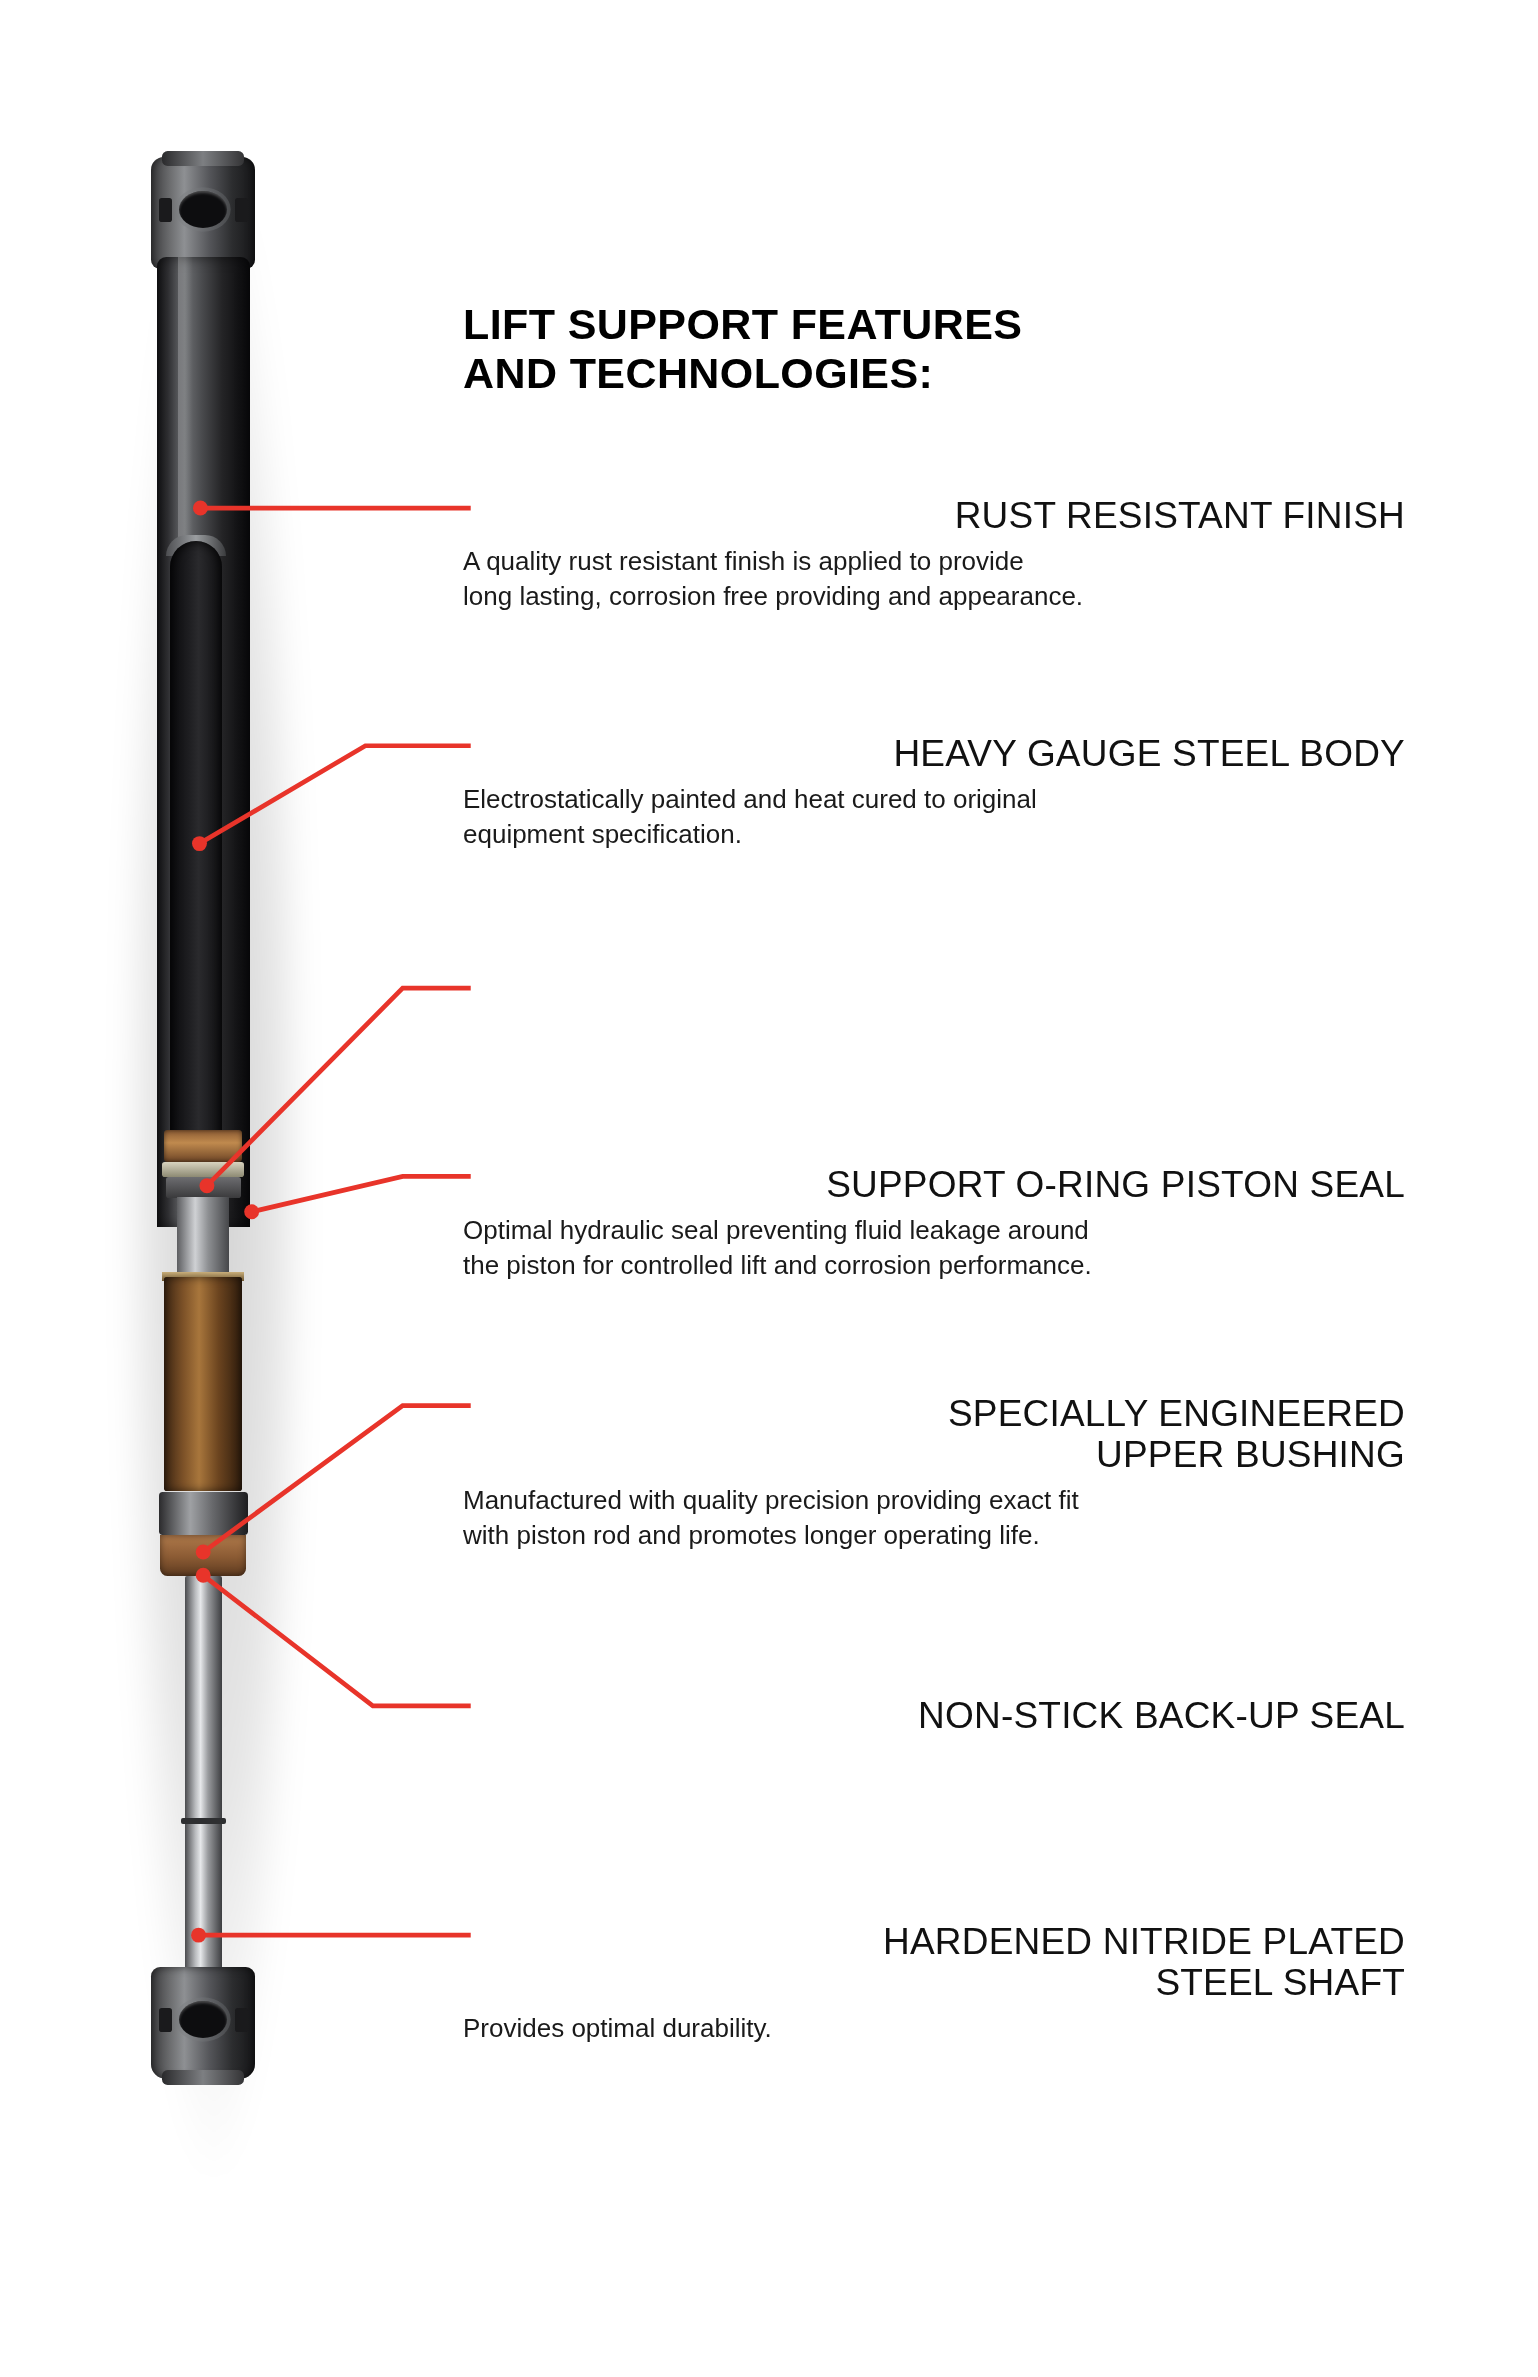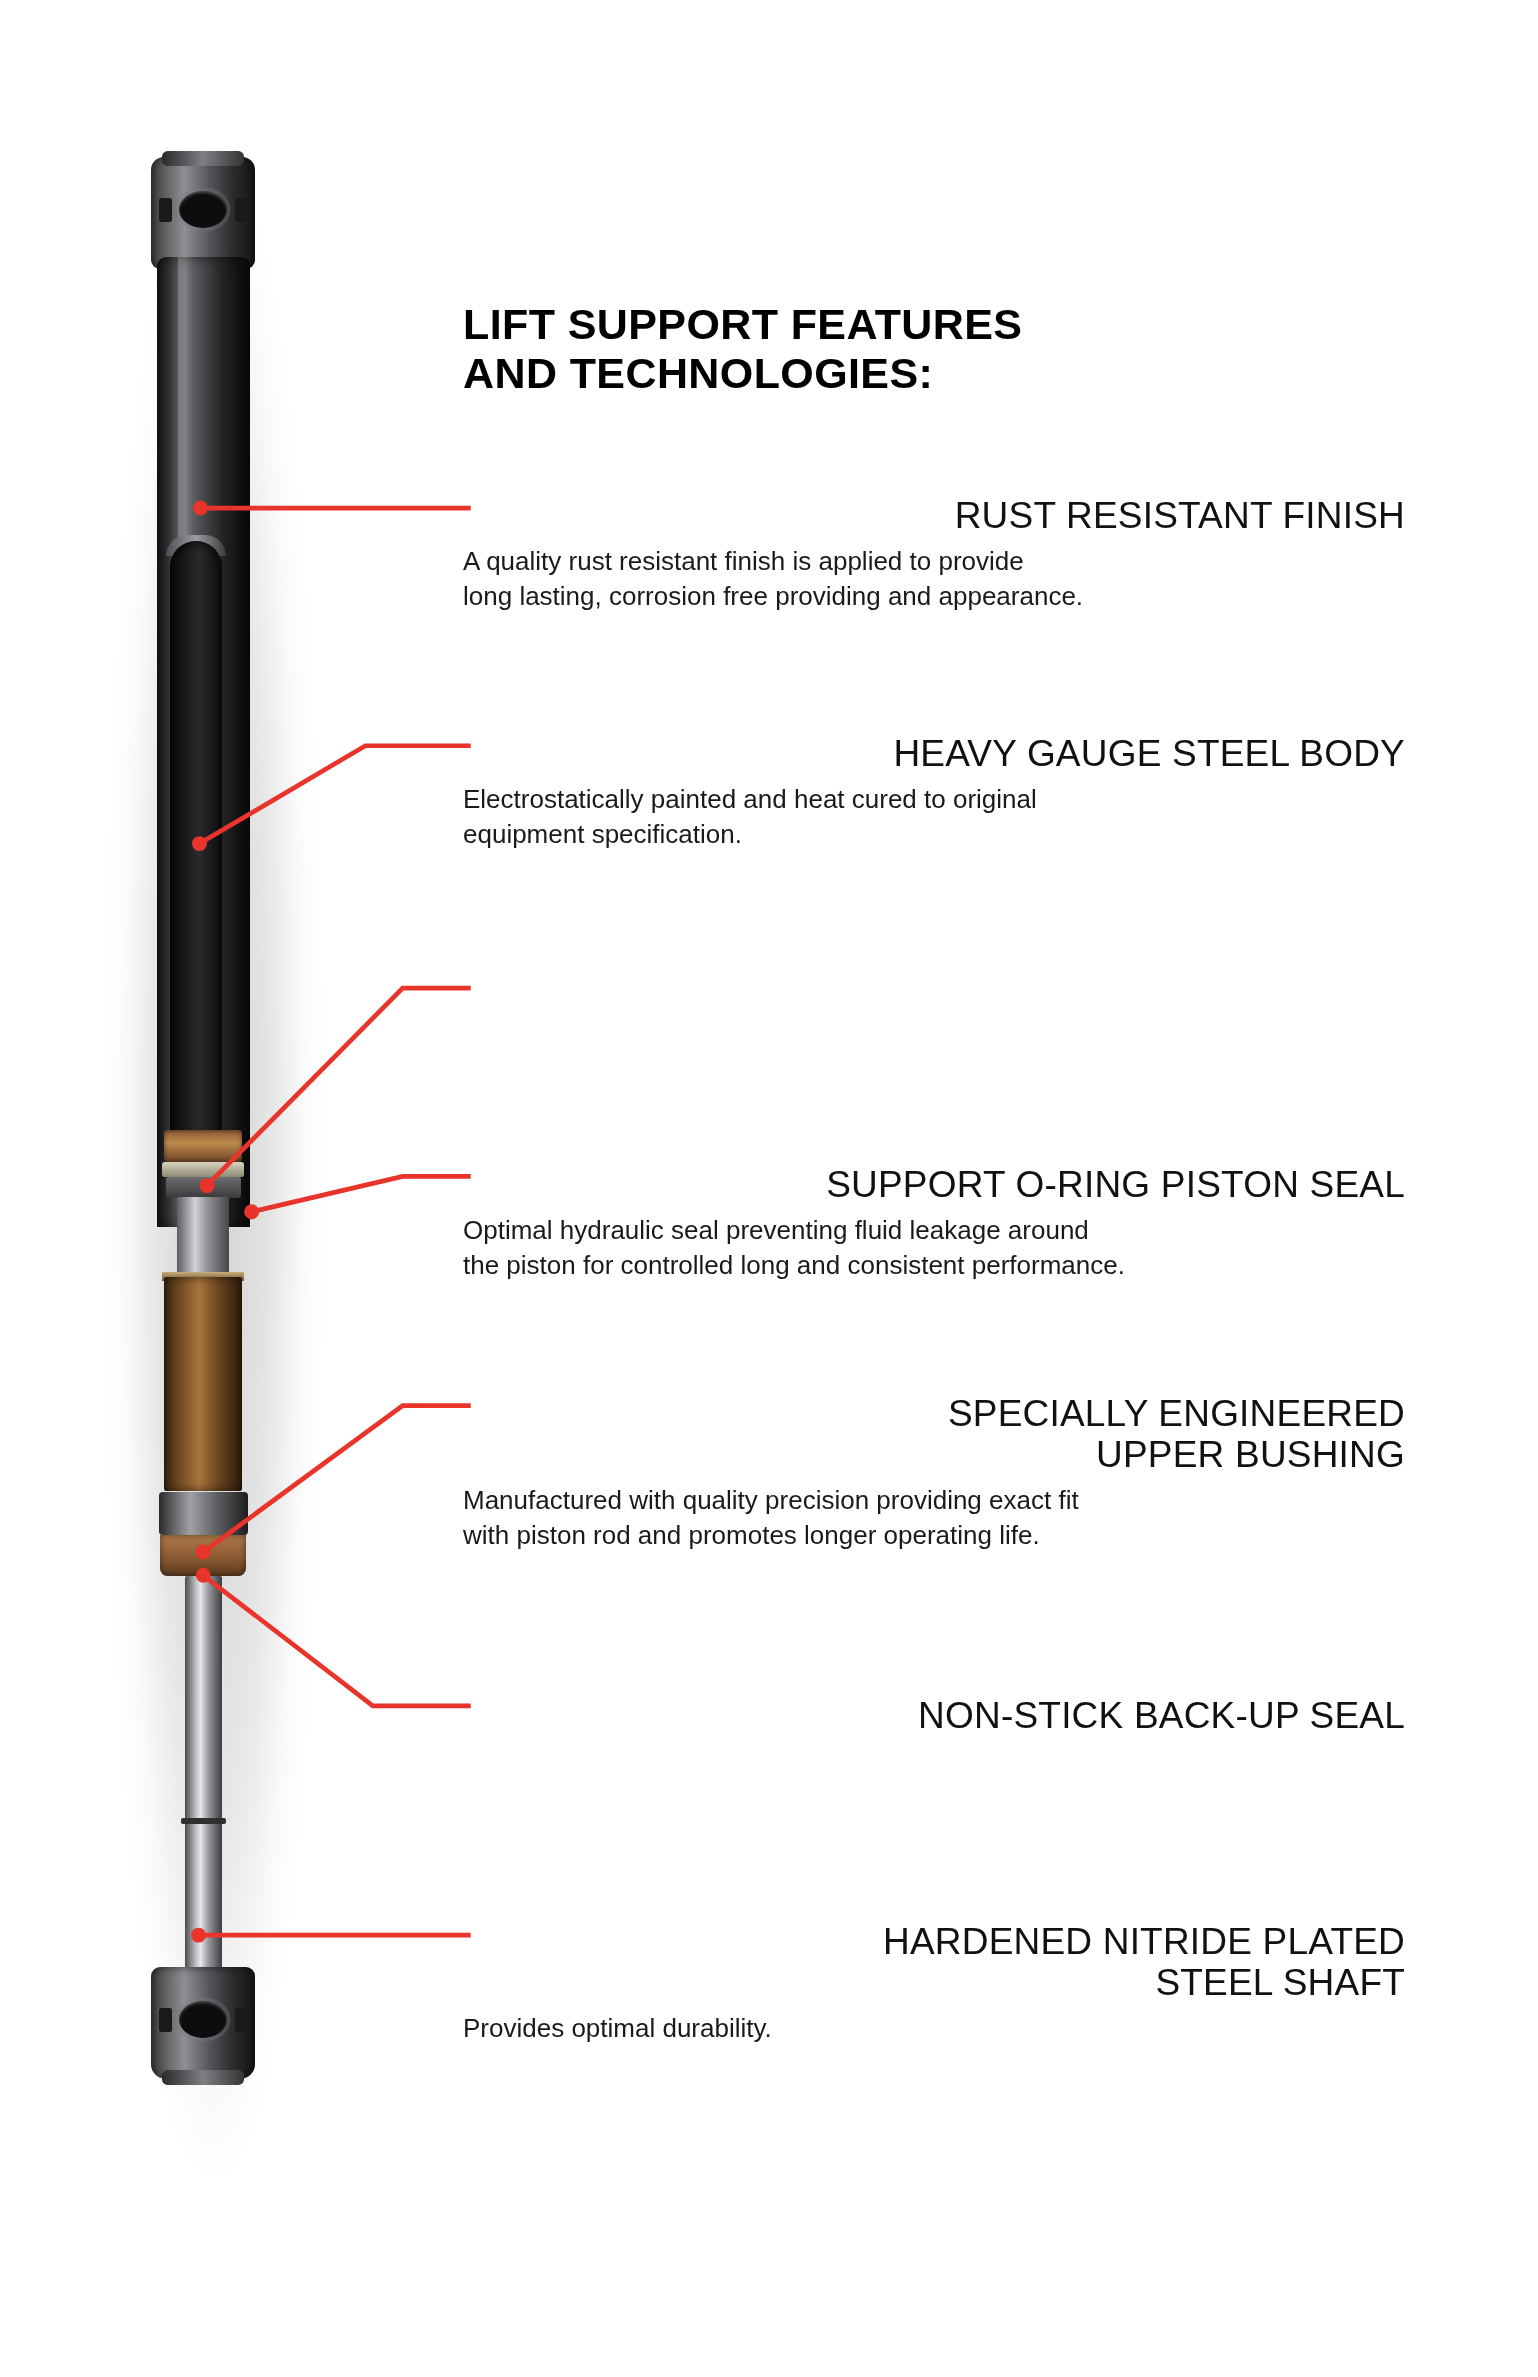--- a/index.html
+++ b/index.html
@@ -368,21 +368,21 @@
     <div class="feature" style="top:434px">
       <div class="f-title">HEAVY GAUGE STEEL BODY</div>
       <div class="f-desc">Electrostatically painted and heat cured to original
 equipment specification.</div>
     </div>
 
 
     <div class="feature" style="top:865px">
       <div class="f-title">SUPPORT O-RING PISTON SEAL</div>
       <div class="f-desc">Optimal hydraulic seal preventing fluid leakage around
-the piston for controlled long and consistent performance.</div>
+the piston for controlled lift and corrosion performance.</div>
     </div>
 
     <div class="feature" style="top:1094px">
       <div class="f-title">SPECIALLY ENGINEERED
 UPPER BUSHING</div>
       <div class="f-desc">Manufactured with quality precision providing exact fit
 with piston rod and promotes longer operating life.</div>
     </div>
 
     <div class="feature" style="top:1396px">

